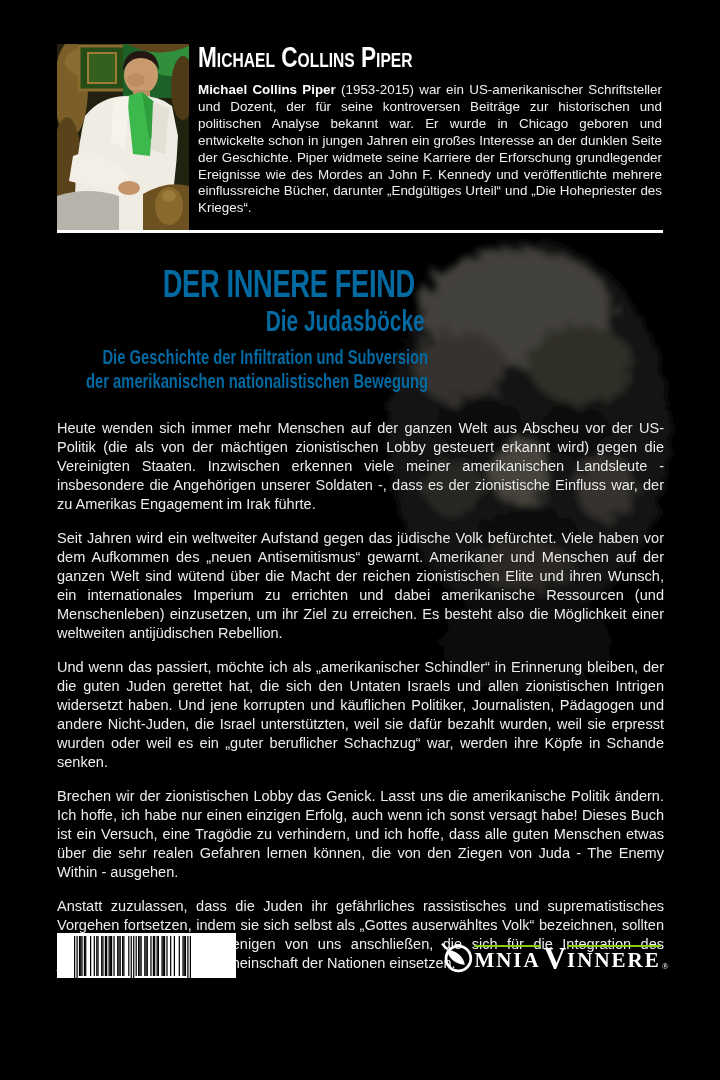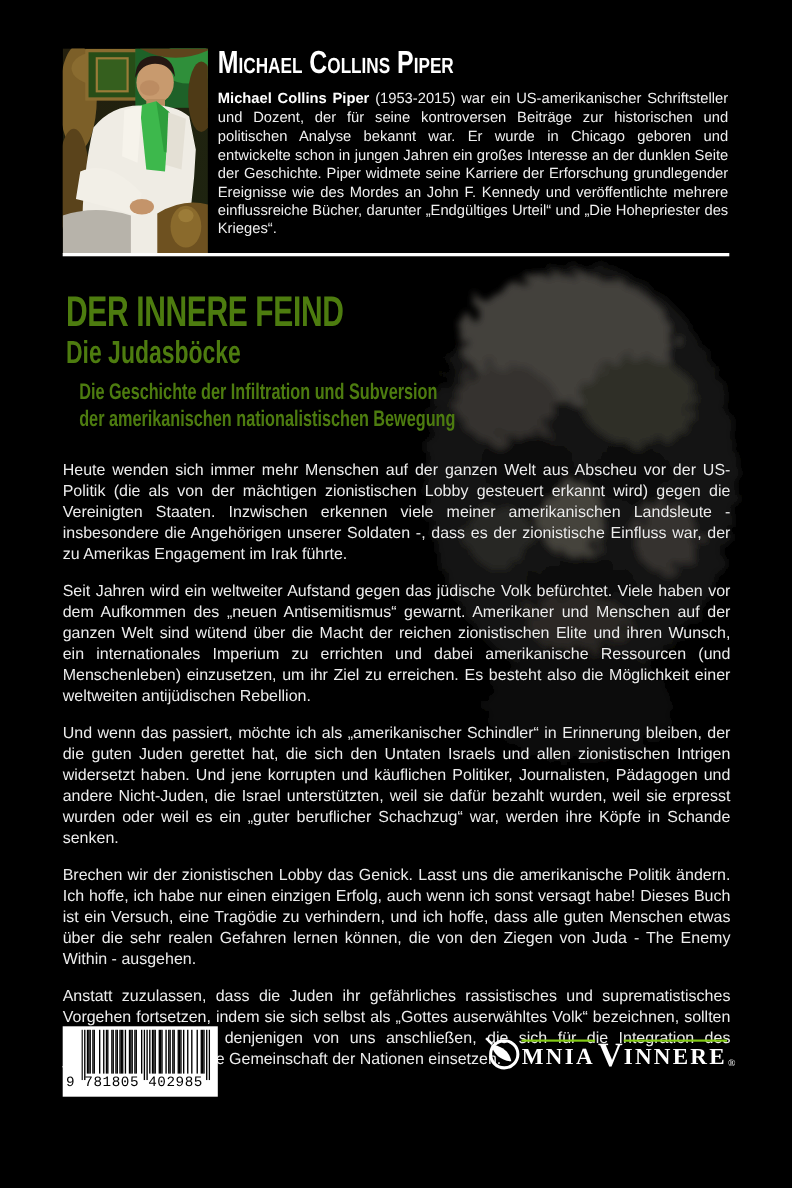--- a/index.html
+++ b/index.html
@@ -15,36 +15,36 @@
   #author-col{left:198px;top:40px;width:464px;z-index:2;}
   .author-name{margin:0;color:#fff;font-weight:bold;font-size:29px;line-height:34px;
       font-variant:small-caps;letter-spacing:0px;transform:scaleX(.78);transform-origin:left top;
       text-shadow:0 0 2px rgba(0,0,0,.8);white-space:nowrap;}
   .bio{margin:8px 0 0 0;font-size:13.4px;line-height:16.9px;text-align:justify;color:#efefef;}
   .bio b{color:#fff;}
 
   #divider{left:57px;top:230px;width:606px;height:3px;background:#fff;z-index:2;}
 
   
-  #title-block{left:60px;top:264px;z-index:2;color:#4d7c0f;}
+  #title-block{left:74px;top:264px;z-index:2;color:#0369a1;text-align:right;}
   .main-title{margin:0;font-size:39px;line-height:40px;font-weight:bold;letter-spacing:-.5px;
       transform:scaleX(.70);transform-origin:left top;white-space:nowrap;}
   .subtitle{margin:2px 0 0 0;font-size:29px;line-height:31px;font-weight:bold;
       transform:scaleX(.72);transform-origin:left top;white-space:nowrap;}
   .tagline{margin:8px 0 0 12px;font-size:20.5px;line-height:24px;font-weight:bold;
       transform:scaleX(.72);transform-origin:left top;white-space:nowrap;}
   .tagline2{margin-top:0;}
 
   
   #synopsis{left:57px;top:404px;width:607px;z-index:2;}
   #synopsis p{margin:15px 0 7px 0;font-size:14.55px;line-height:19px;text-align:justify;
       color:#ececec;text-shadow:0 0 1px rgba(0,0,0,.6);}
 
   
-  #barcode-box{left:57px;top:933px;width:141px;height:64px;background:#fff;z-index:2;}
+  #barcode-box{left:57px;top:933px;width:141px;height:45px;background:#fff;z-index:2;padding-left:38px;}
   #barcode-bars{position:absolute;left:17px;top:3px;width:117px;height:46px;}
   .barcode-digits{position:absolute;left:3px;top:43px;width:135px;color:#000;
       font-family:"Liberation Mono",monospace;font-size:13px;letter-spacing:.5px;white-space:nowrap;}
 
   #publisher{left:432px;top:938px;width:246px;z-index:2;text-align:center;color:#fff;}
   .website{font-size:18.5px;line-height:22px;color:#fff;}
   .logo-row{margin-top:3px;display:flex;align-items:flex-end;justify-content:center;
       font-family:"Liberation Serif",serif;color:#fff;}
   .logo-row .ochar{width:33px;height:33px;margin-bottom:-2px;}
   .logo-mnia,.logo-eritas{font-size:21px;line-height:21px;letter-spacing:2px;font-weight:bold;

